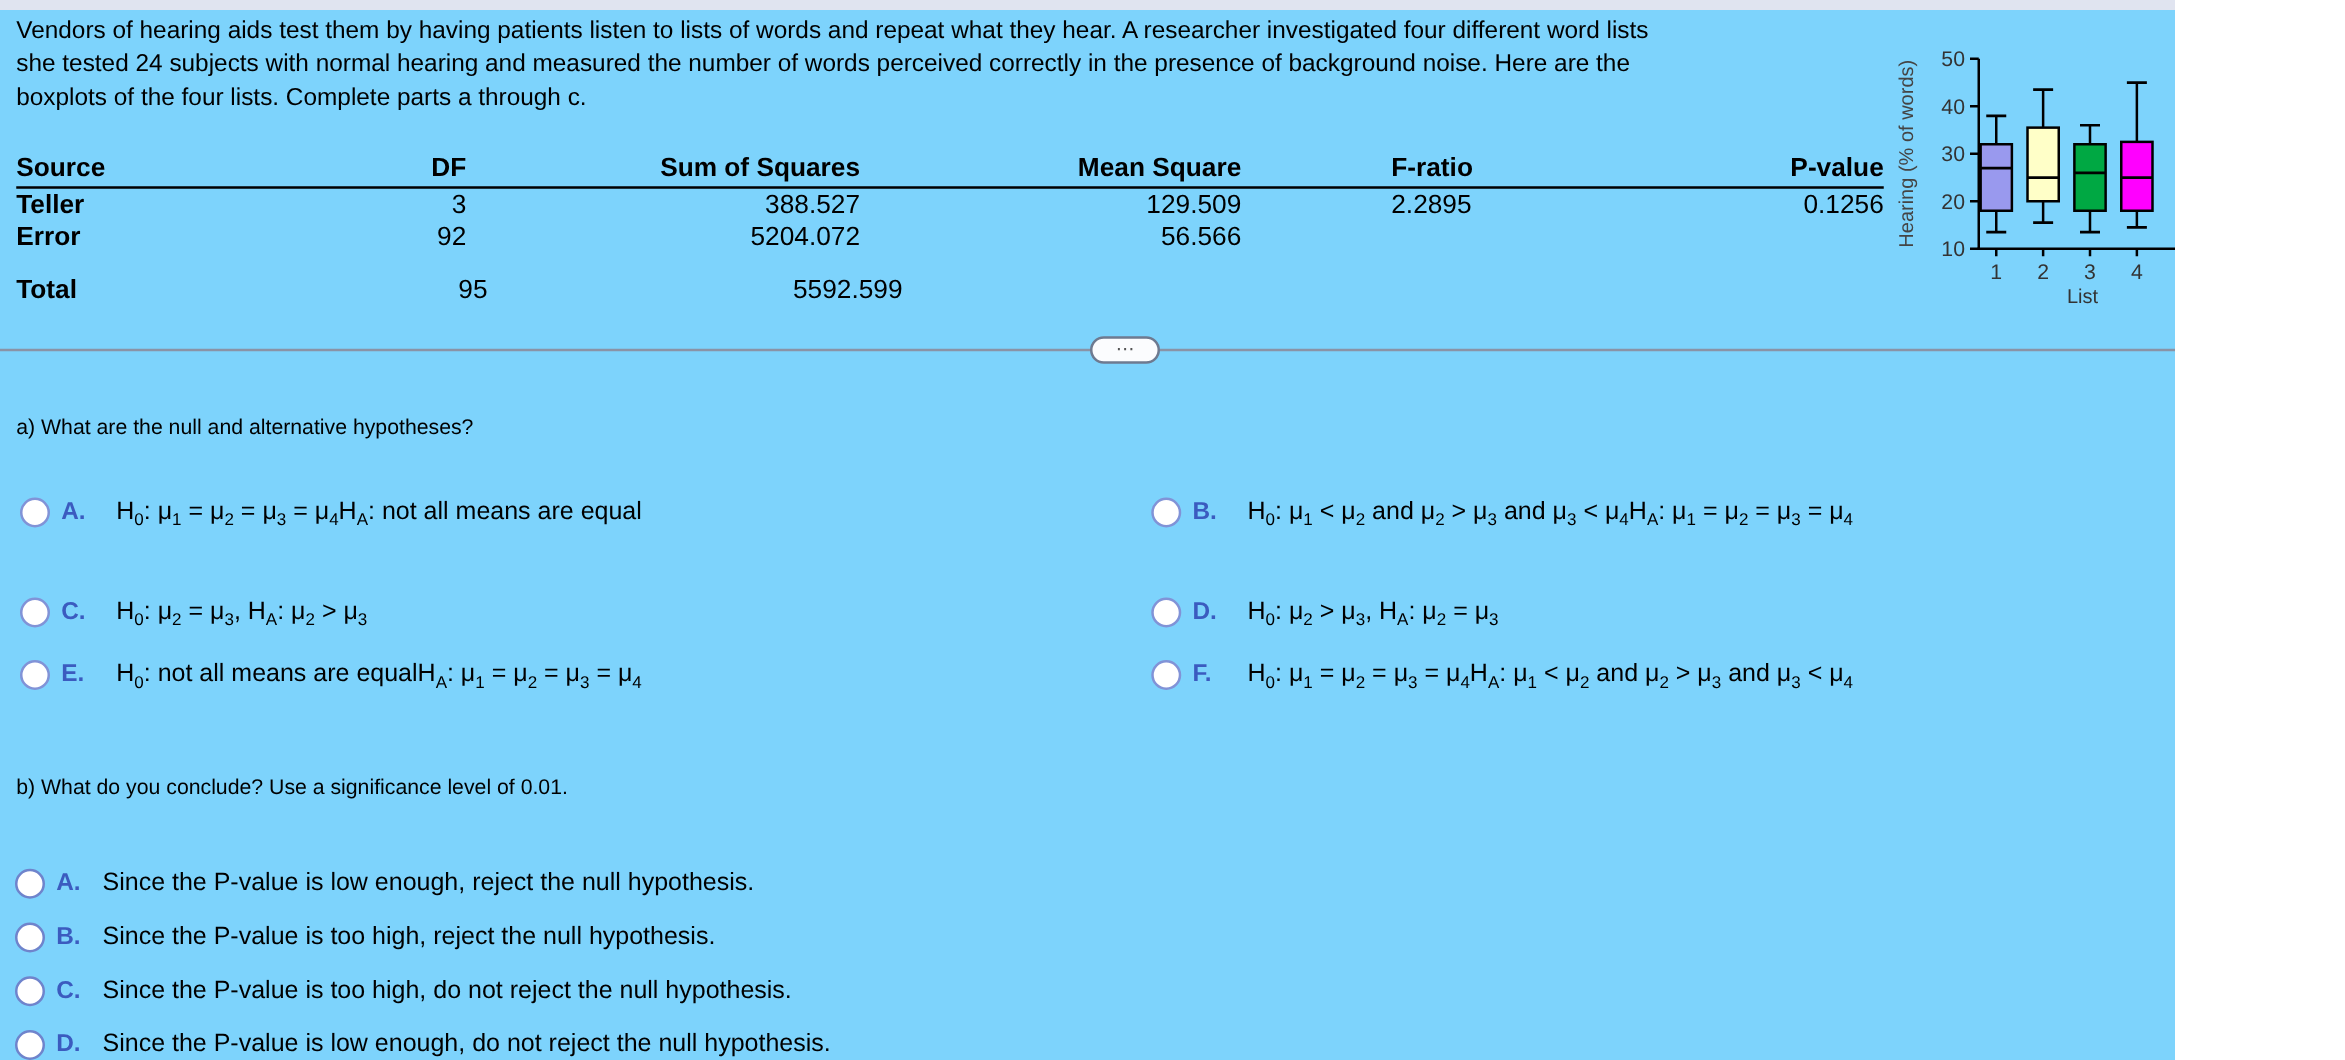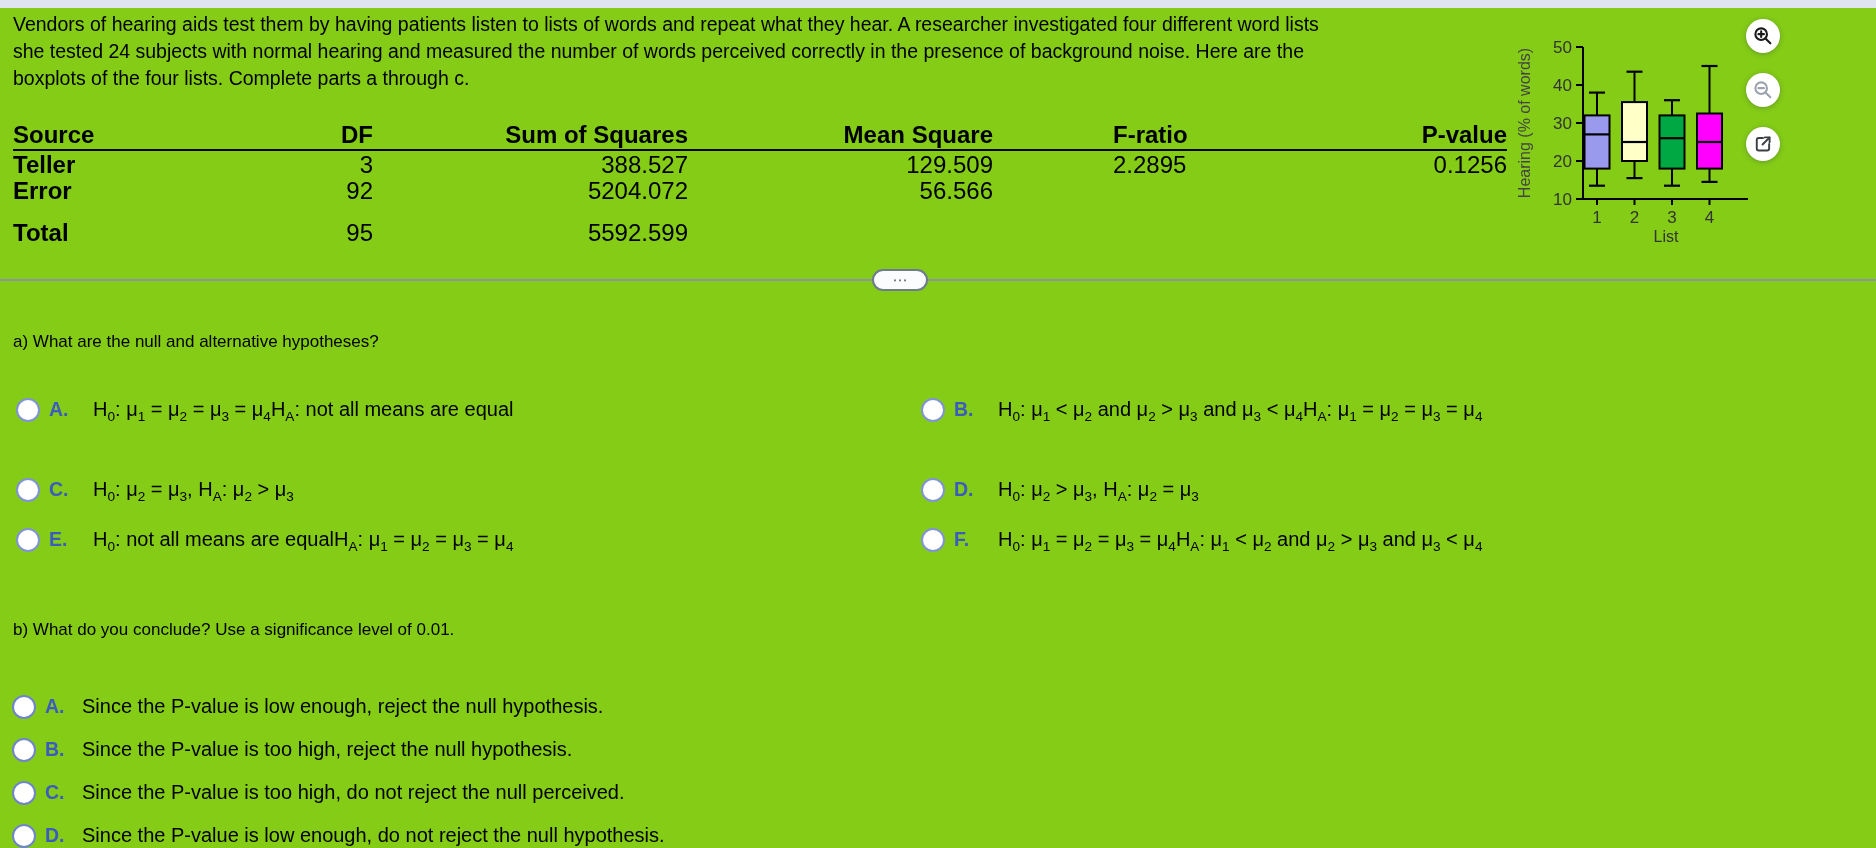--- a/index.html
+++ b/index.html
@@ -1,26 +1,26 @@
 <!DOCTYPE html>
 <html><head>
 <meta charset="utf-8">
 <style>
   html,body{margin:0;padding:0;background:#fff;font-family:"Liberation Sans",sans-serif;}
-  .page{position:relative;width:1876px;height:848px;overflow:hidden;background:#84cc16;}
+  .page{position:relative;width:1740px;height:848px;overflow:hidden;background:#7dd3fc;}
   .top-strip{position:absolute;left:0;top:0;width:100%;height:8px;background:#E0E4F0;}
   .problem{position:absolute;left:13px;top:11px;font-size:19.5px;line-height:27px;color:#000;white-space:nowrap;}
   
-  .anova{position:absolute;left:13px;top:121px;width:1494px;font-size:24px;color:#000;}
+  .anova{position:absolute;left:13px;top:121px;width:1494px;font-size:21px;color:#000;}
   .tr{display:grid;grid-template-columns:190px 170px 315px 305px 270px 1fr;height:26px;align-items:center;}
   .thead{font-weight:bold;height:28px;border-bottom:2px solid #000;}
   .c1{text-align:left;font-weight:bold;}
   .c2,.c3,.c4,.c6{text-align:right;}
   .c5{text-align:left;padding-left:120px;}
-  .total{margin-top:16px;}
+  .total{margin-top:16px;gap:17px;}
   
   .divider{position:absolute;left:0;top:279px;width:1876px;height:2px;background:#8A93A6;}
   .more-pill{position:absolute;left:872px;top:269px;width:56px;height:22px;border:2px solid #6E7A90;border-radius:12px;
     background:#FBFCFE;color:#555;font-size:15px;line-height:16px;text-align:center;padding:0;cursor:pointer;}
   
   .prompt{position:absolute;left:13px;font-size:17px;color:#000;white-space:nowrap;}
   .opt{position:absolute;display:flex;align-items:flex-start;white-space:nowrap;}
   .radio{width:20px;height:20px;border:2.5px solid #8193D7;border-radius:50%;background:#fff;flex:0 0 auto;margin-top:2px;cursor:pointer;}
   .optb .radio{border-color:#6F84CC;}
   .letter{font-weight:bold;color:#3B5BBF;font-size:19.5px;margin-left:9px;width:34px;flex:0 0 auto;line-height:26px;}
@@ -228,21 +228,21 @@
     <span class="radio"></span>
     <span class="letter">B.</span>
     <span class="opt-lines">
         <span class="fline">Since the P-value is too high, reject the null hypothesis.</span>
       </span>
   </div>
   <div class="opt optb" style="left:12px;top:779px">
     <span class="radio"></span>
     <span class="letter">C.</span>
     <span class="opt-lines">
-        <span class="fline">Since the P-value is too high, do not reject the null perceived.</span>
+        <span class="fline">Since the P-value is too high, do not reject the null hypothesis.</span>
       </span>
   </div>
   <div class="opt optb" style="left:12px;top:822px">
     <span class="radio"></span>
     <span class="letter">D.</span>
     <span class="opt-lines">
         <span class="fline">Since the P-value is low enough, do not reject the null hypothesis.</span>
       </span>
   </div>
 </div>

